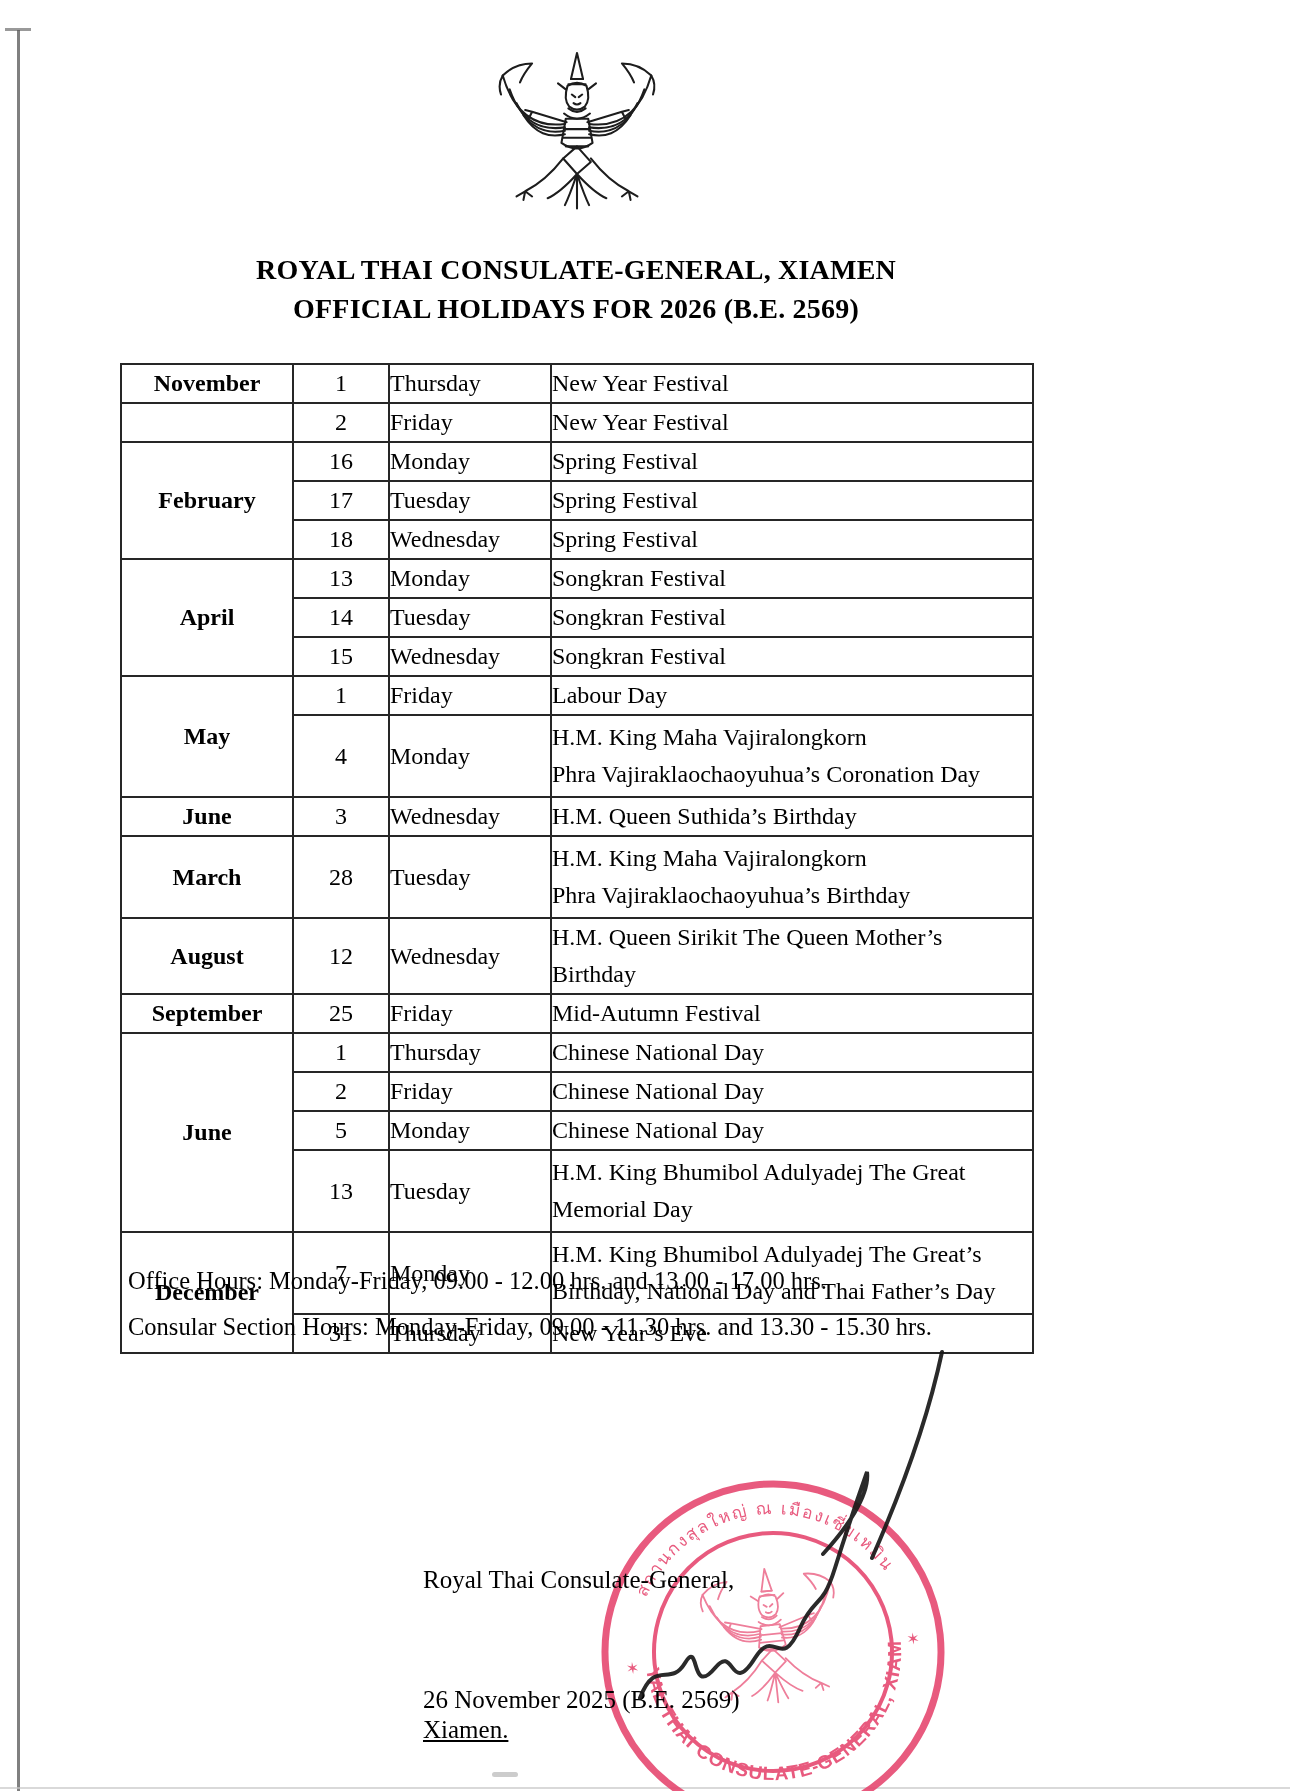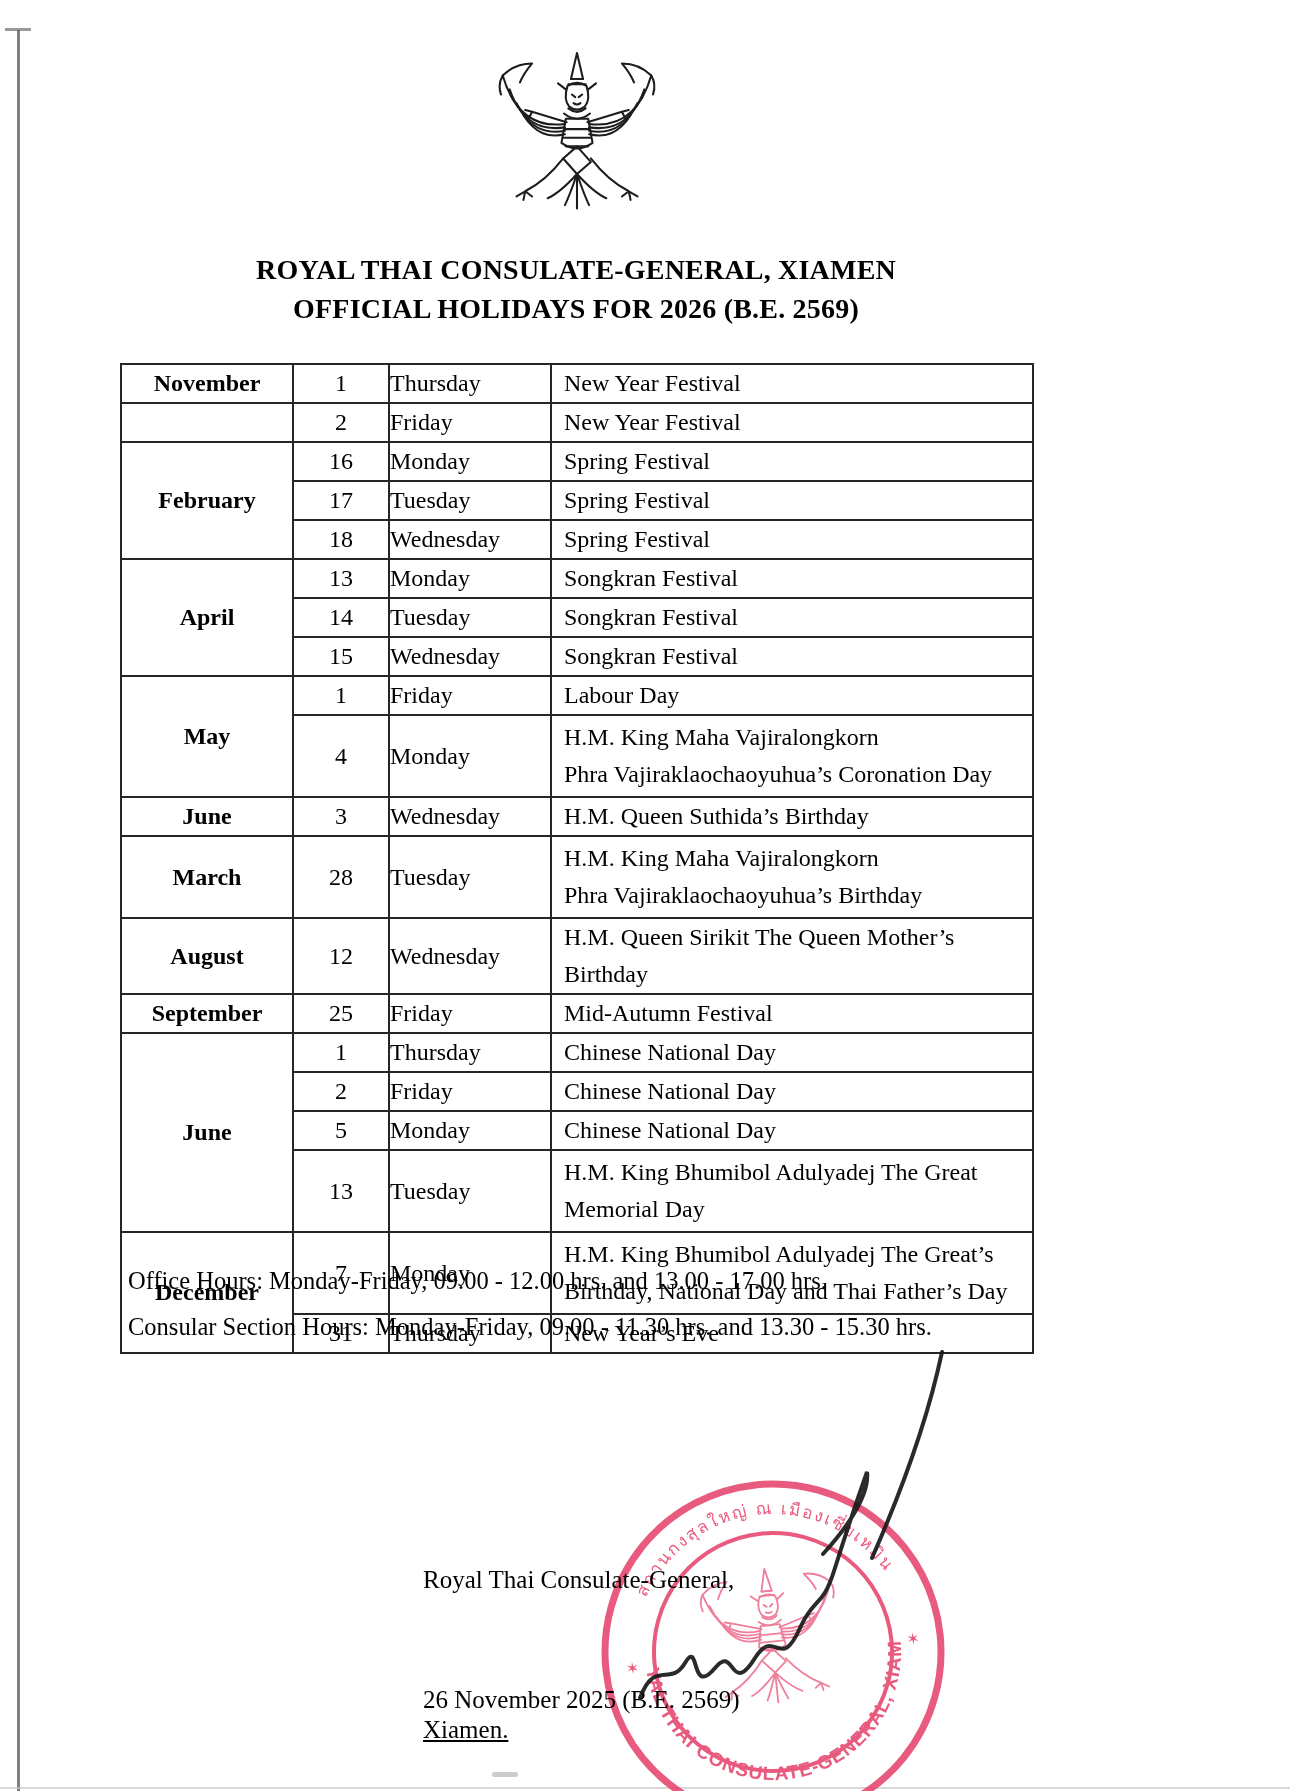--- a/index.html
+++ b/index.html
@@ -20,21 +20,21 @@
 
   .holidays{position:absolute;left:120px;top:363px;}
   table.holidays-table{border-collapse:collapse;width:912px;table-layout:fixed;}
   table.holidays-table td{border:2px solid #262626;font-size:24px;vertical-align:middle;padding:0;}
   td.col-month{font-weight:bold;text-align:center;}
   td.col-date{text-align:center;}
   td.col-day{padding-left:12px;}
   td.col-holiday{padding-left:12px;}
   tr.single{height:38px;}
   tr.double{height:82px;}
-  .holiday-line{line-height:37px;margin-left:12px;}
+  .holiday-line{line-height:37px;}
 
   .hours{position:absolute;left:128px;top:1258px;font-size:24.5px;line-height:46px;}
 
   .signoff-line{position:absolute;width:620px;left:423px;font-size:25px;}
   .signoff-1{top:1566px;}
   .signoff-2{top:1716px;text-decoration:underline;}
   .signoff-3{top:1686px;}
 
   .signature-svg{position:absolute;left:540px;top:1330px;width:470px;height:460px;}
 </style>

